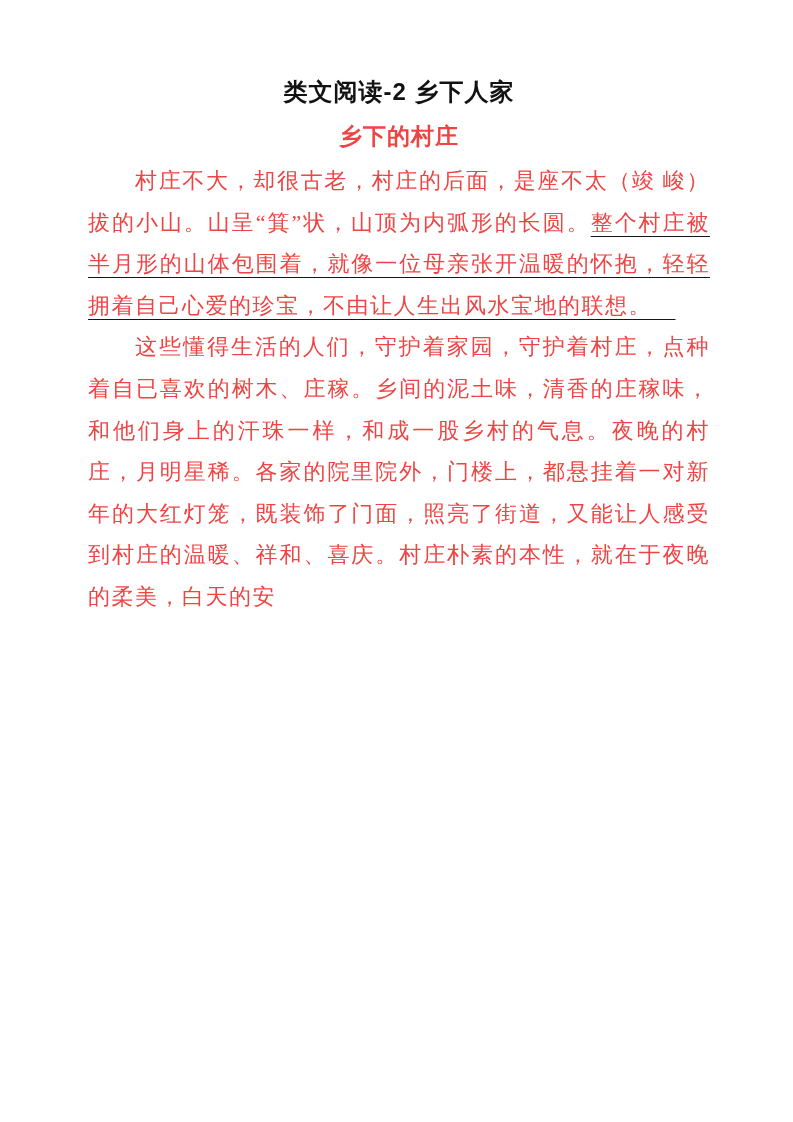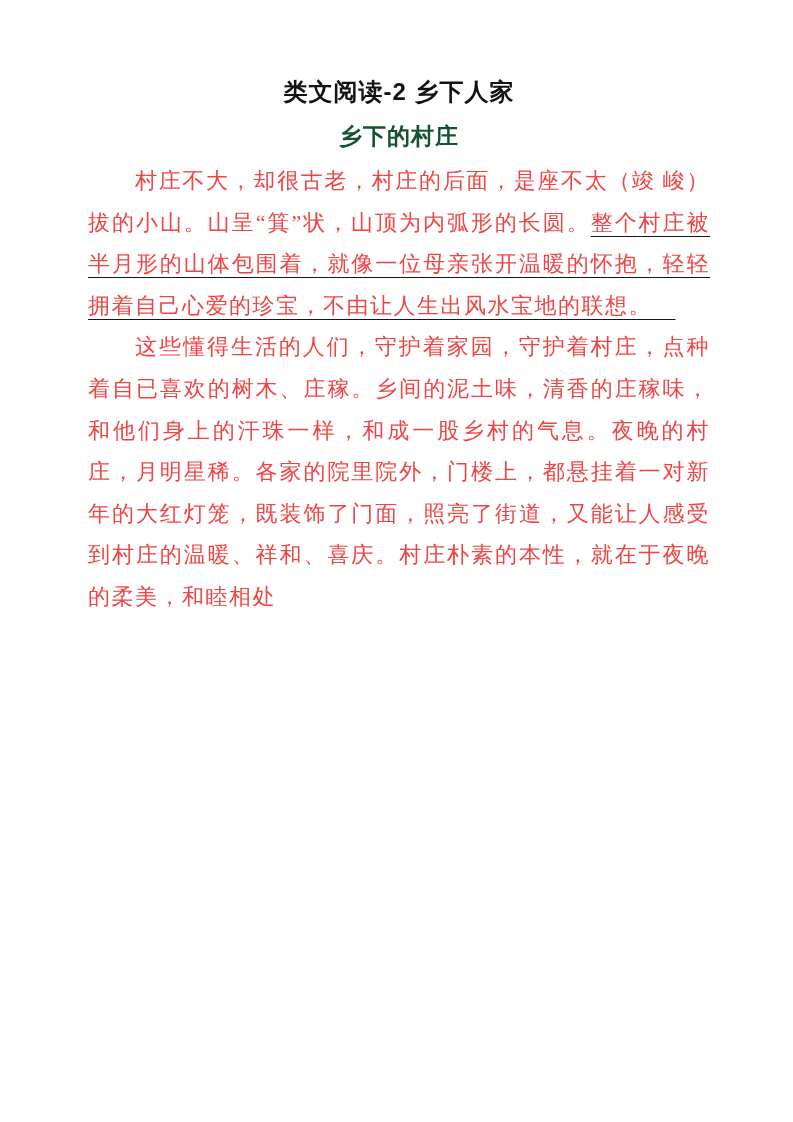--- a/index.html
+++ b/index.html
@@ -27,21 +27,21 @@
     color: #121212;
     white-space: nowrap;
   }
   .doc-subtitle {
     font-family: "Liberation Sans", sans-serif;
     font-weight: 700;
     font-size: 23px;
     line-height: 44px;
     text-align: center;
     letter-spacing: 1px;
-    color: #14532d;
+    color: #ef4444;
     white-space: nowrap;
   }
   .body-text {
     margin-top: 2px;
   }
   .body-text p {
     margin: 0;
     font-family: "Liberation Serif", serif;
     font-size: 22px;
     line-height: 41.6px;
@@ -58,15 +58,15 @@
   }
 </style>
 </head>
 <body>
 
 <div class="page">
   <div class="doc-title">类文阅读-2 乡下人家</div>
   <div class="doc-subtitle">乡下的村庄</div>
   <div class="body-text">
     <p><span>村庄不大，却很古老，村庄的后面，是座不太（竣 峻）拔的小山。山呈“箕”状，山顶为内弧形的长圆。</span><span class="u">整个村庄被半月形的山体包围着，就像一位母亲张开温暖的怀抱，轻轻拥着自己心爱的珍宝，不由让人生出风水宝地的联想。　</span></p>
-    <p><span>这些懂得生活的人们，守护着家园，守护着村庄，点种着自已喜欢的树木、庄稼。乡间的泥土味，清香的庄稼味，和他们身上的汗珠一样，和成一股乡村的气息。夜晚的村庄，月明星稀。各家的院里院外，门楼上，都悬挂着一对新年的大红灯笼，既装饰了门面，照亮了街道，又能让人感受到村庄的温暖、祥和、喜庆。村庄朴素的本性，就在于夜晚的柔美，和睦相处</span></p>
+    <p><span>这些懂得生活的人们，守护着家园，守护着村庄，点种着自已喜欢的树木、庄稼。乡间的泥土味，清香的庄稼味，和他们身上的汗珠一样，和成一股乡村的气息。夜晚的村庄，月明星稀。各家的院里院外，门楼上，都悬挂着一对新年的大红灯笼，既装饰了门面，照亮了街道，又能让人感受到村庄的温暖、祥和、喜庆。村庄朴素的本性，就在于夜晚的柔美，白天的安</span></p>
   </div>
 </div>
 
 </body></html>

